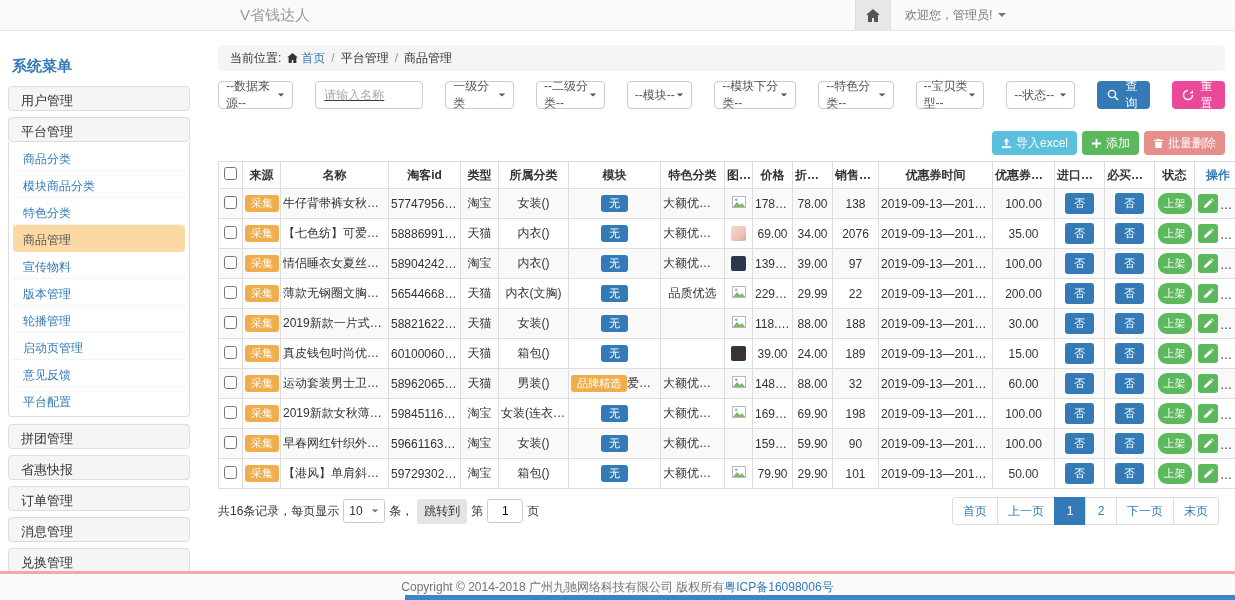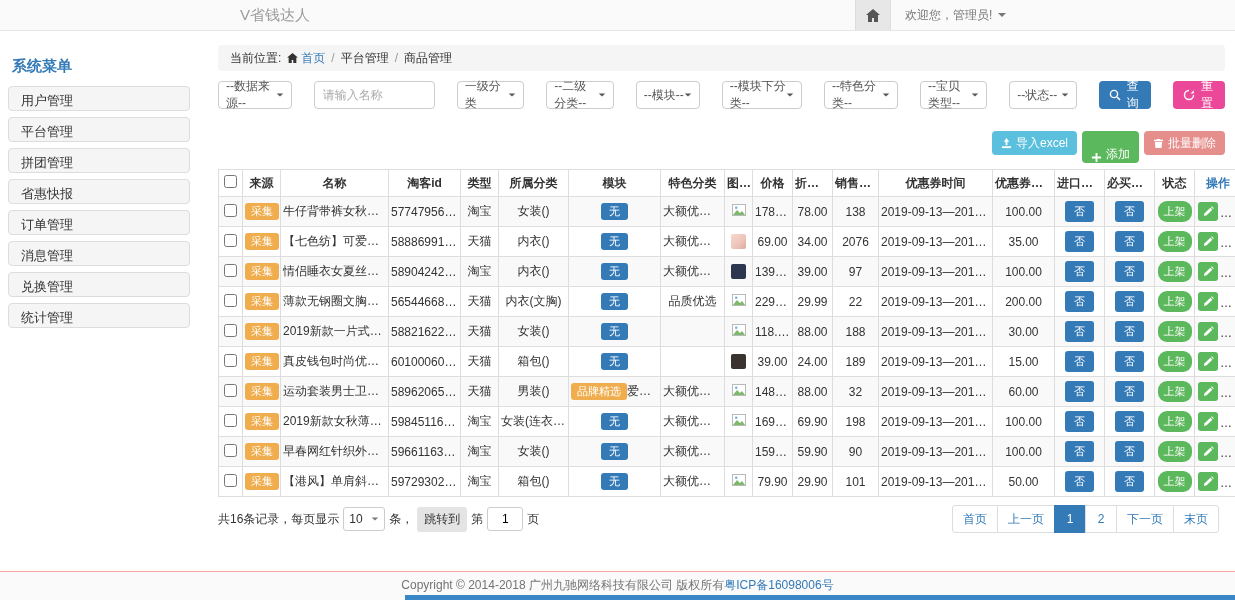--- a/index.html
+++ b/index.html
@@ -41,21 +41,21 @@
   .fselect .caret-down { border-top-color:#555; transform:scale(.8); }
   .finput { height:28px; border:1px solid #ccc; border-radius:4px; padding:0 8px; color:#333; font-size:12px; font-family:"Liberation Sans",sans-serif; }
   .finput::placeholder { color:#aaa; }
   .btn { border:none; border-radius:4px; color:#fff; font-size:12px; cursor:pointer;
     display:inline-flex; align-items:center; gap:4px; justify-content:center; font-family:"Liberation Sans",sans-serif; }
   .btn-search { background:#337ab7; height:28px; padding:0 10px; }
   .btn-reset { background:#ec4899; height:28px; padding:0 10px; }
   
   .toolbar { margin-top:22px; display:flex; justify-content:flex-end; gap:5px; }
   .btn-import { background:#5bc0de; height:24px; padding:0 9px; }
-  .btn-add { background:#5cb85c; height:32px; padding:0 9px;align-items:flex-end; }
+  .btn-add { background:#5cb85c; height:24px; padding:0 9px; }
   .btn-batch-del { background:#d9534f; opacity:.65; height:24px; padding:0 9px; }
   
   table { border-collapse:collapse; width:100%; margin-top:6px; table-layout:fixed; }
   th, td { border:1px solid #ddd; text-align:center; padding:4px 2px; font-size:12px;
     overflow:hidden; white-space:nowrap; text-overflow:ellipsis; height:27px; vertical-align:middle; }
   th { font-weight:bold; background:#fff; }
   tbody tr:nth-child(odd) { background:#f9f9f9; }
   th.op-col { color:#337ab7; }
   .badge { display:inline-block; border-radius:3px; color:#fff; font-size:11px; padding:2px 6px; line-height:13px; }
   .badge-orange { background:#f0ad4e; }
@@ -78,21 +78,21 @@
   .jump-label { background:#e4e4e4; border-radius:3px; padding:4px 7px; color:#333; cursor:pointer; }
   .jump-input { width:36px; height:24px; border:1px solid #ccc; border-radius:3px; text-align:center; font-size:12px; font-family:"Liberation Sans",sans-serif; }
   .pager-right { margin-left:auto; margin-right:6px; display:flex; }
   .page-btn { min-width:32px; padding:0 10px; height:28px; line-height:26px; border:1px solid #ddd;
     background:#fff; color:#337ab7; text-align:center; cursor:pointer; margin-left:-1px; }
   .page-btn:first-child { border-radius:3px 0 0 3px; margin-left:0; }
   .page-btn:last-child { border-radius:0 3px 3px 0; }
   .page-btn.active { background:#337ab7; border-color:#337ab7; color:#fff; }
   
   .footer { position:absolute; left:0; top:571px; width:1235px; height:29px; background:#fafafa;
-    border-top:1px solid #fca5a5; text-align:center; line-height:27px; color:#747474; z-index:5; }
+    border-top:3px solid #fca5a5; text-align:center; line-height:27px; color:#747474; z-index:5; }
   .footer .icp { color:#337ab7; cursor:pointer; }
   .bottom-bar { position:absolute; left:405px; right:0; bottom:0; height:5px; background:#3a87c8; z-index:6; }
   svg { display:block; }
 </style>
 </head>
 <body>
 
 <div class="topbar">
   <div class="brand">V省钱达人</div>
   <div class="top-right">
@@ -108,20 +108,32 @@
       <span class="caret-down"></span>
     </div>
   </div>
 </div>
 
 <aside class="sidebar">
   <div class="side-title">系统菜单</div>
   <div id="sidebar-groups">
       <div class="side-group">用户管理</div>
       <div class="side-group">平台管理</div>
+      <div class="side-sub">
+        <div class="side-sub-item">商品分类</div>
+        <div class="side-sub-item">模块商品分类</div>
+        <div class="side-sub-item">特色分类</div>
+        <div class="side-sub-item active">商品管理</div>
+        <div class="side-sub-item">宣传物料</div>
+        <div class="side-sub-item">版本管理</div>
+        <div class="side-sub-item">轮播管理</div>
+        <div class="side-sub-item">启动页管理</div>
+        <div class="side-sub-item">意见反馈</div>
+        <div class="side-sub-item">平台配置</div>
+      </div>
       <div class="side-group">拼团管理</div>
       <div class="side-group">省惠快报</div>
       <div class="side-group">订单管理</div>
       <div class="side-group">消息管理</div>
       <div class="side-group">兑换管理</div>
       <div class="side-group clipped">统计管理</div>
     </div>
 </aside>
 
 <main class="main">
@@ -131,21 +143,21 @@
           <path d="M7 0L0 6h2v7h4V9h2v4h4V6h2z" fill="#333"></path>
         </svg></span><span class="lnk">首页</span><span class="sep">/</span><span>平台管理</span><span class="sep">/</span><span>商品管理</span>
   </div>
 
   <div class="filters" id="filter-bar">
 
     <div class="fselect" style="width: 88px;">
         <span>--数据来源--</span>
         <span class="caret-down"></span>
       </div>
-      <input class="finput" placeholder="请输入名称" style="width: 121px;">
+      <input class="finput" placeholder="请输入名称" style="width: 108px; text-decoration: underline;">
       <div class="fselect" style="width: 80px;">
         <span>一级分类</span>
         <span class="caret-down"></span>
       </div>
       <div class="fselect" style="width: 80px;">
         <span>--二级分类--</span>
         <span class="caret-down"></span>
       </div>
       <div class="fselect" style="width: 76px;">
         <span>--模块--</span>

